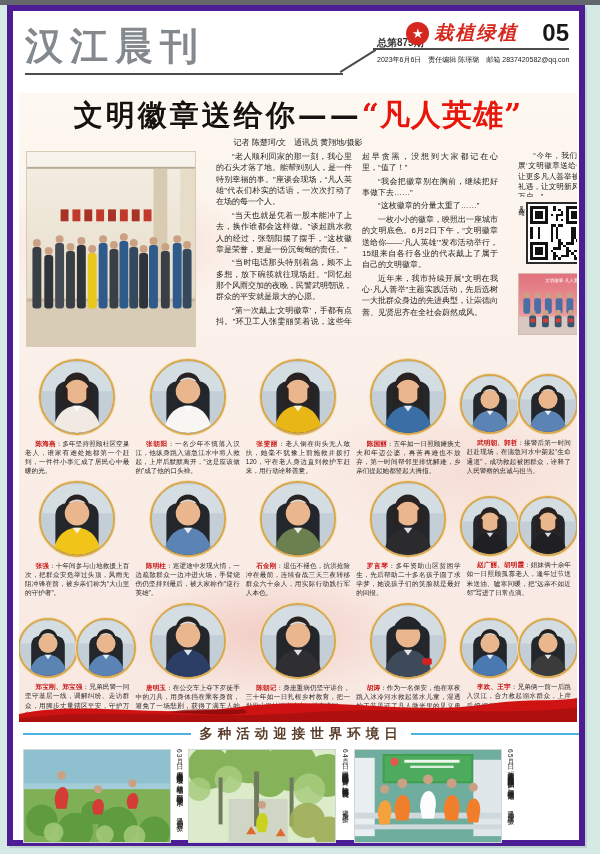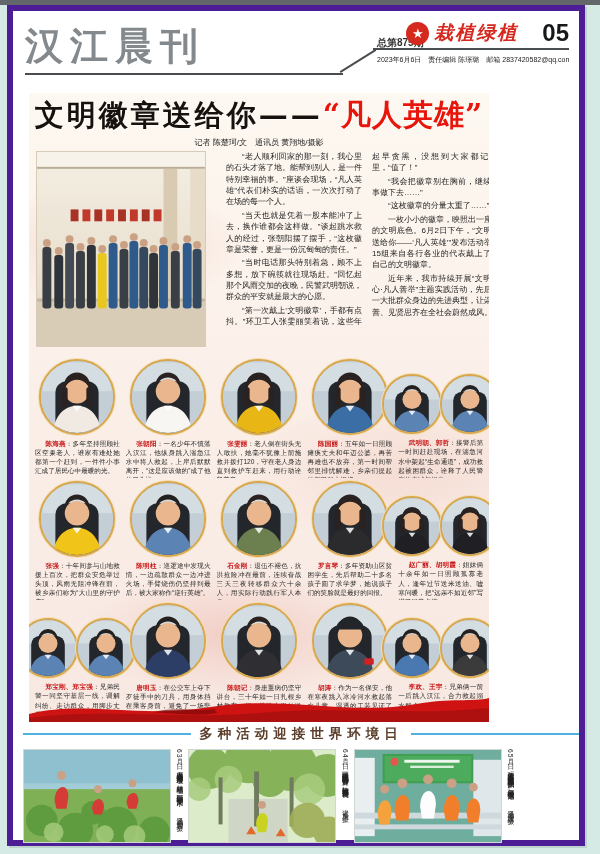--- a/index.html
+++ b/index.html
@@ -20,21 +20,21 @@
   .logo-row{position:absolute;top:8px;right:10px;display:flex;align-items:center;gap:5px;}
   .logo-disc{width:23px;height:23px;border-radius:50%;background:#d5281e;color:#fff;
              display:flex;align-items:center;justify-content:center;font-size:13px;line-height:1;}
   .paper-name{font-family:"DejaVu Serif",serif;font-style:italic;font-weight:900;
               color:#d5281e;font-size:19px;letter-spacing:2px;}
   .page-num{font-size:24px;font-weight:900;color:#17181a;margin-left:19px;}
   .info-line{position:absolute;left:364px;top:44px;right:10px;font-size:7px;color:#222;
              white-space:nowrap;overflow:hidden;}
 
   
-  .feature{position:absolute;left:16px;top:82px;width:460px;height:629px;box-sizing:border-box;
+  .feature{position:absolute;left:6px;top:82px;width:558px;height:629px;box-sizing:border-box;
      background:
        radial-gradient(190px 90px at 18% 24%,rgba(236,185,170,.45),rgba(236,185,170,0) 70%),
        radial-gradient(240px 110px at 82% 60%,rgba(238,196,184,.40),rgba(238,196,184,0) 70%),
        radial-gradient(220px 90px at 45% 86%,rgba(233,171,160,.45),rgba(233,171,160,0) 70%),
        linear-gradient(180deg,#fdf8f1 0%,#faeee7 55%,#f8e8e2 100%);
      overflow:hidden;}
   .headline{position:absolute;top:7px;left:0;width:100%;text-align:center;white-space:nowrap;
             font-family:"DejaVu Serif",serif;line-height:1;}
   .headline .hl-black{font-size:29px;font-weight:900;color:#17120e;letter-spacing:3px;
             text-shadow:1px 1px 0 rgba(255,255,255,.8);}

